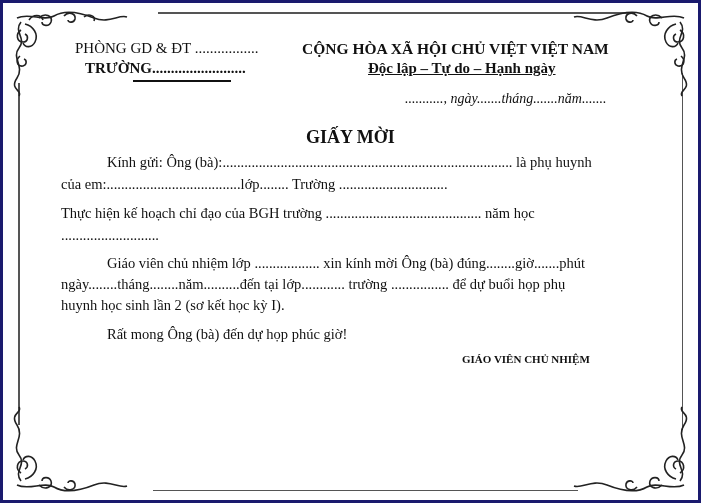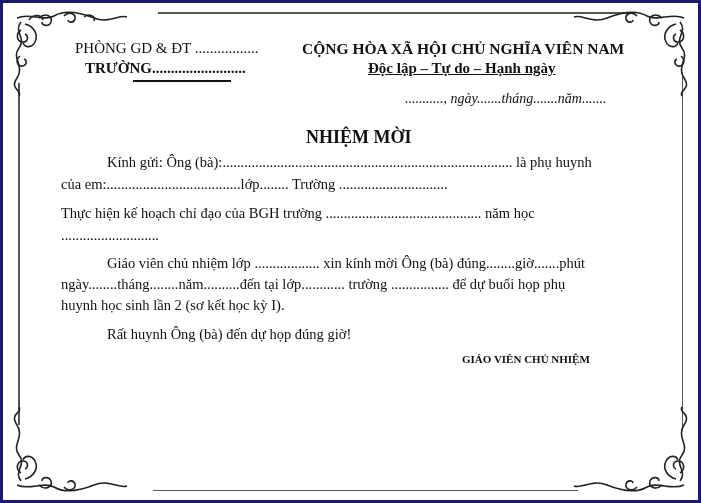--- a/index.html
+++ b/index.html
@@ -92,28 +92,28 @@
       <path d="M12 14 C4 24, 18 30, 10 40 S16 58, 8 70 S14 82, 10 88"></path>
       <path d="M12 22 c-6 4 -4 12 2 12 c5 0 6 -6 2 -8"></path>
       <path d="M16 16 c8 2 14 10 10 18 c-3 6 -10 6 -12 1"></path>
     </svg>
   </div>
 </div>
 
 <div class="txt dept">PHÒNG GD &amp; ĐT .................</div>
 <div class="txt school bold">TRƯỜNG.........................</div>
 <div class="school-rule"></div>
-<div class="txt republic bold">CỘNG HÒA XÃ HỘI CHỦ NGHĨA VIÊN NAM</div>
+<div class="txt republic bold">CỘNG HÒA XÃ HỘI CHỦ VIỆT VIỆT NAM</div>
 <div class="txt motto bold underline">Độc lập – Tự do – Hạnh ngày</div>
 <div class="txt date italic">..........., ngày.......tháng.......năm.......</div>
 
-<div class="txt title bold">NHIỆM MỜI</div>
+<div class="txt title bold">GIẤY MỜI</div>
 
 <div class="txt line1">Kính gửi: Ông (bà):................................................................................ là phụ huynh</div>
 <div class="txt line2">của em:.....................................lớp........ Trường ..............................</div>
 <div class="txt line3">Thực hiện kế hoạch chỉ đạo của BGH trường ........................................... năm học</div>
 <div class="txt line4">...........................</div>
 <div class="txt line5">Giáo viên chủ nhiệm lớp .................. xin kính mời Ông (bà) đúng........giờ.......phút</div>
 <div class="txt line6">ngày........tháng........năm..........đến tại lớp............ trường ................ để dự buổi họp phụ</div>
 <div class="txt line7">huynh học sinh lần 2 (sơ kết học kỳ I).</div>
-<div class="txt line8">Rất huynh Ông (bà) đến dự họp đúng giờ!</div>
+<div class="txt line8">Rất mong Ông (bà) đến dự họp phúc giờ!</div>
 
 <div class="txt signature bold">GIÁO VIÊN CHỦ NHIỆM</div>
 
 </body></html>

